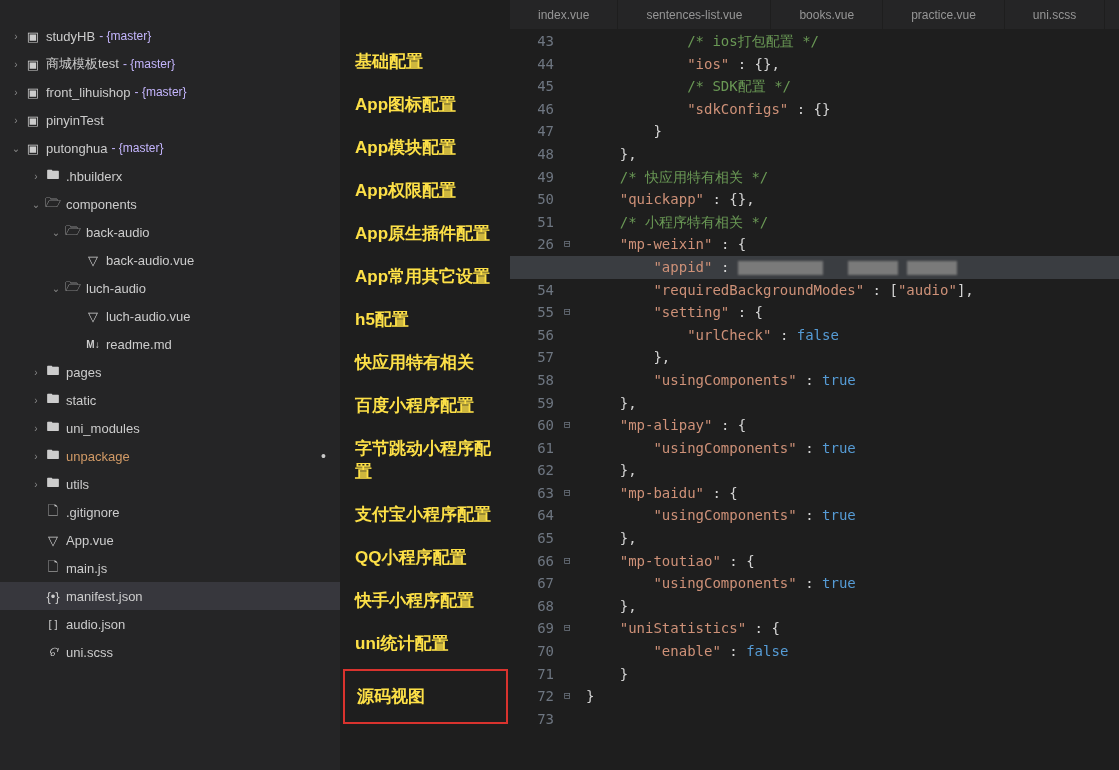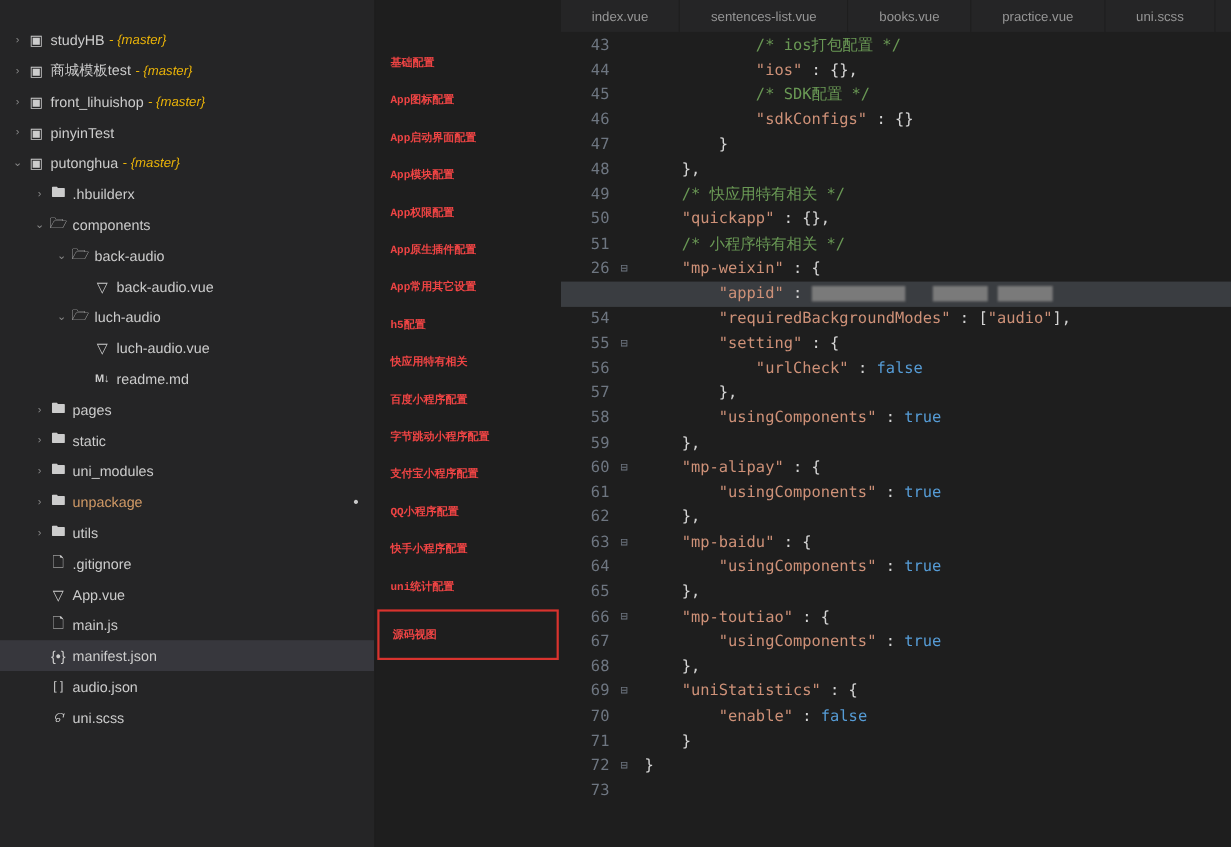--- a/index.html
+++ b/index.html
@@ -39,47 +39,45 @@
       font-size: 10px;
       color: #888;
     }
     .tree-icon {
       width: 18px;
       display: inline-flex;
       justify-content: center;
       margin-right: 4px;
     }
     .branch {
-      color: #eab308;
+      color: #c4b5fd;
       font-size: 12px;
       margin-left: 4px;
-      font-style: italic;
     }
     .folder-orange { color: #d19a66; }
     .dirty-dot {
       position: absolute;
       right: 14px;
       color: #c9c9c9;
       font-size: 14px;
     }
     
     
     .config-panel {
       width: 170px;
       background: #1e1e1e;
       border-left: 1px solid #1e1e1e;
       padding-top: 40px;
     }
     .config-item {
       padding: 10px 14px;
-      color: #ef4444;
-      font-size: 10px;
+      color: #fde047;
+      font-size: 17px;
       cursor: pointer;
       font-weight: bold;
-      font-family: Liberation Mono, monospace;
     }
     .config-item.highlighted {
       border: 2px solid #d9332e;
       margin: 4px 2px 0 2px;
       padding: 14px 12px;
     }
     
     
     .editor-area {
       flex: 1;
@@ -272,21 +270,20 @@
   <div class="tree-item" style="padding-left:28px">
     <span class="chevron"></span>
     <span class="tree-icon" style="font-style:italic">ଟ</span>
     <span>uni.scss</span>
   </div>
 </div>
 
 <div class="config-panel">
   <div class="config-item">基础配置</div>
   <div class="config-item">App图标配置</div>
-  <div class="config-item">App启动界面配置</div>
   <div class="config-item">App模块配置</div>
   <div class="config-item">App权限配置</div>
   <div class="config-item">App原生插件配置</div>
   <div class="config-item">App常用其它设置</div>
   <div class="config-item">h5配置</div>
   <div class="config-item">快应用特有相关</div>
   <div class="config-item">百度小程序配置</div>
   <div class="config-item">字节跳动小程序配置</div>
   <div class="config-item">支付宝小程序配置</div>
   <div class="config-item">QQ小程序配置</div>

